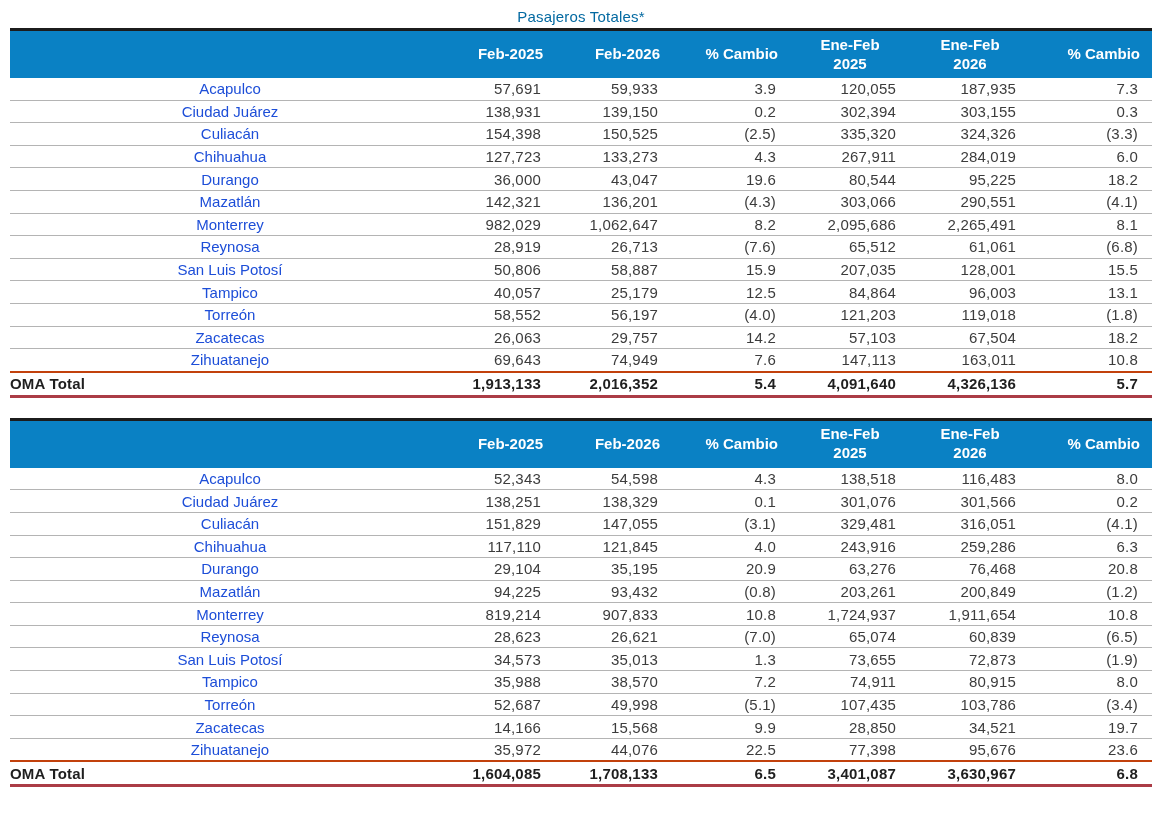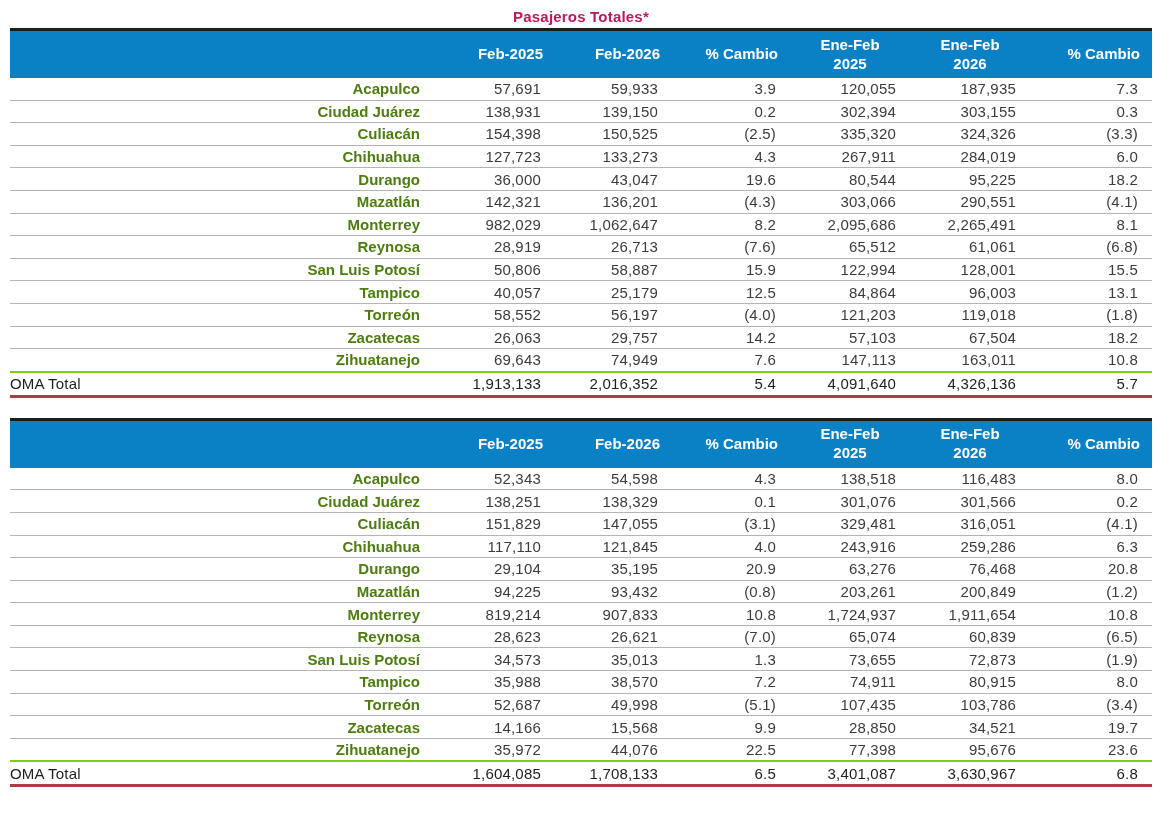--- a/index.html
+++ b/index.html
@@ -13,23 +13,23 @@
     overflow: hidden;
   }
   .report {
     padding: 8px 0 0 10px;
   }
   .tbl-section { margin-bottom: 0; }
   .tbl-section + .tbl-section { margin-top: 20px; }
   .tbl-title {
     width: 1142px;
     text-align: center;
-    font-weight: bold;
+    font-weight: normal;
     font-size: 15px;
-    color: #be185d;
+    color: #0369a1;
     margin-bottom: 3px;
     letter-spacing: 0.2px;
   }
   table.data-table {
     border-collapse: collapse;
     table-layout: fixed;
     width: 1142px;
     font-size: 15px;
   }
   table.data-table thead th {
@@ -48,32 +48,31 @@
   table.data-table thead th.c-center { text-align: center; padding-right: 0; }
   table.data-table tbody td {
     height: 21.6px;
     border-bottom: 1px solid #b4b4b4;
     padding: 0 14px 0 0;
     text-align: right;
     vertical-align: middle;
     letter-spacing: 0.2px;
   }
   table.data-table tbody td.c-name {
-    text-align: right;
+    text-align: center;
     padding-left: 30px;
     padding-right: 0;
     letter-spacing: 0;
-    color: #4d7c0f;
-    font-weight: bold;
+    color: #1d4ed8;
   }
   table.data-table tfoot td {
     height: 22px;
-    font-weight: normal;
+    font-weight: bold;
     color: #1f1f1f;
-    border-top: 2px solid #84cc16;
+    border-top: 2px solid #c2410c;
     border-bottom: 3px solid #ab3c46;
     padding: 0 14px 0 0;
     text-align: right;
     vertical-align: middle;
     letter-spacing: 0.2px;
   }
   table.data-table tfoot td.c-name {
     text-align: left;
     padding-left: 0;
     padding-right: 0;
@@ -180,21 +179,21 @@
             <td class="c-num">(7.6)</td>
             <td class="c-num">65,512</td>
             <td class="c-num">61,061</td>
             <td class="c-num">(6.8)</td>
           </tr>
           <tr>
             <td class="c-name">San Luis Potosí</td>
             <td class="c-num">50,806</td>
             <td class="c-num">58,887</td>
             <td class="c-num">15.9</td>
-            <td class="c-num">122,994</td>
+            <td class="c-num">207,035</td>
             <td class="c-num">128,001</td>
             <td class="c-num">15.5</td>
           </tr>
           <tr>
             <td class="c-name">Tampico</td>
             <td class="c-num">40,057</td>
             <td class="c-num">25,179</td>
             <td class="c-num">12.5</td>
             <td class="c-num">84,864</td>
             <td class="c-num">96,003</td>

